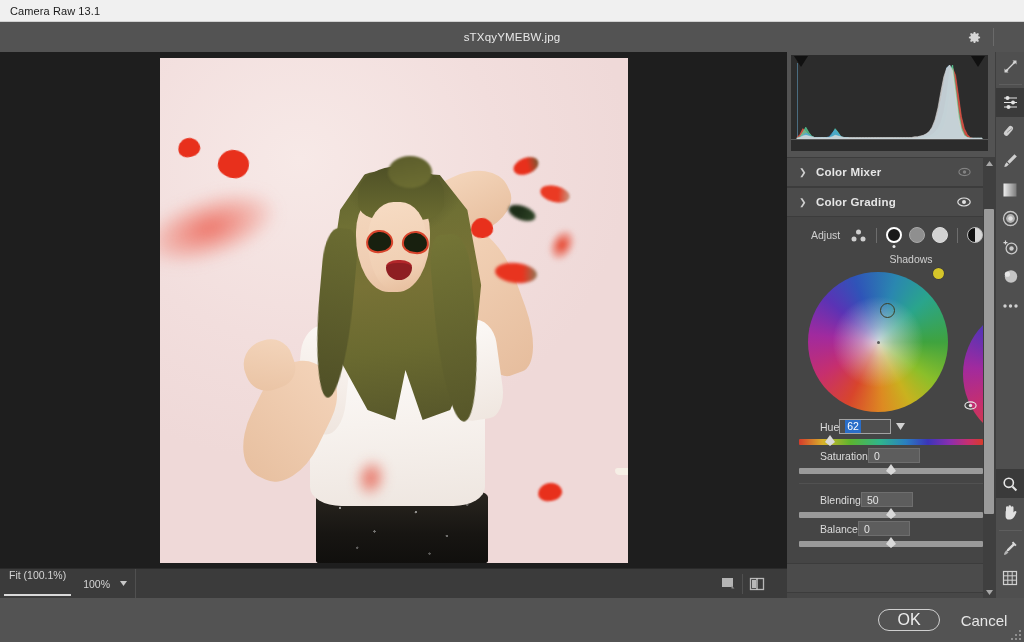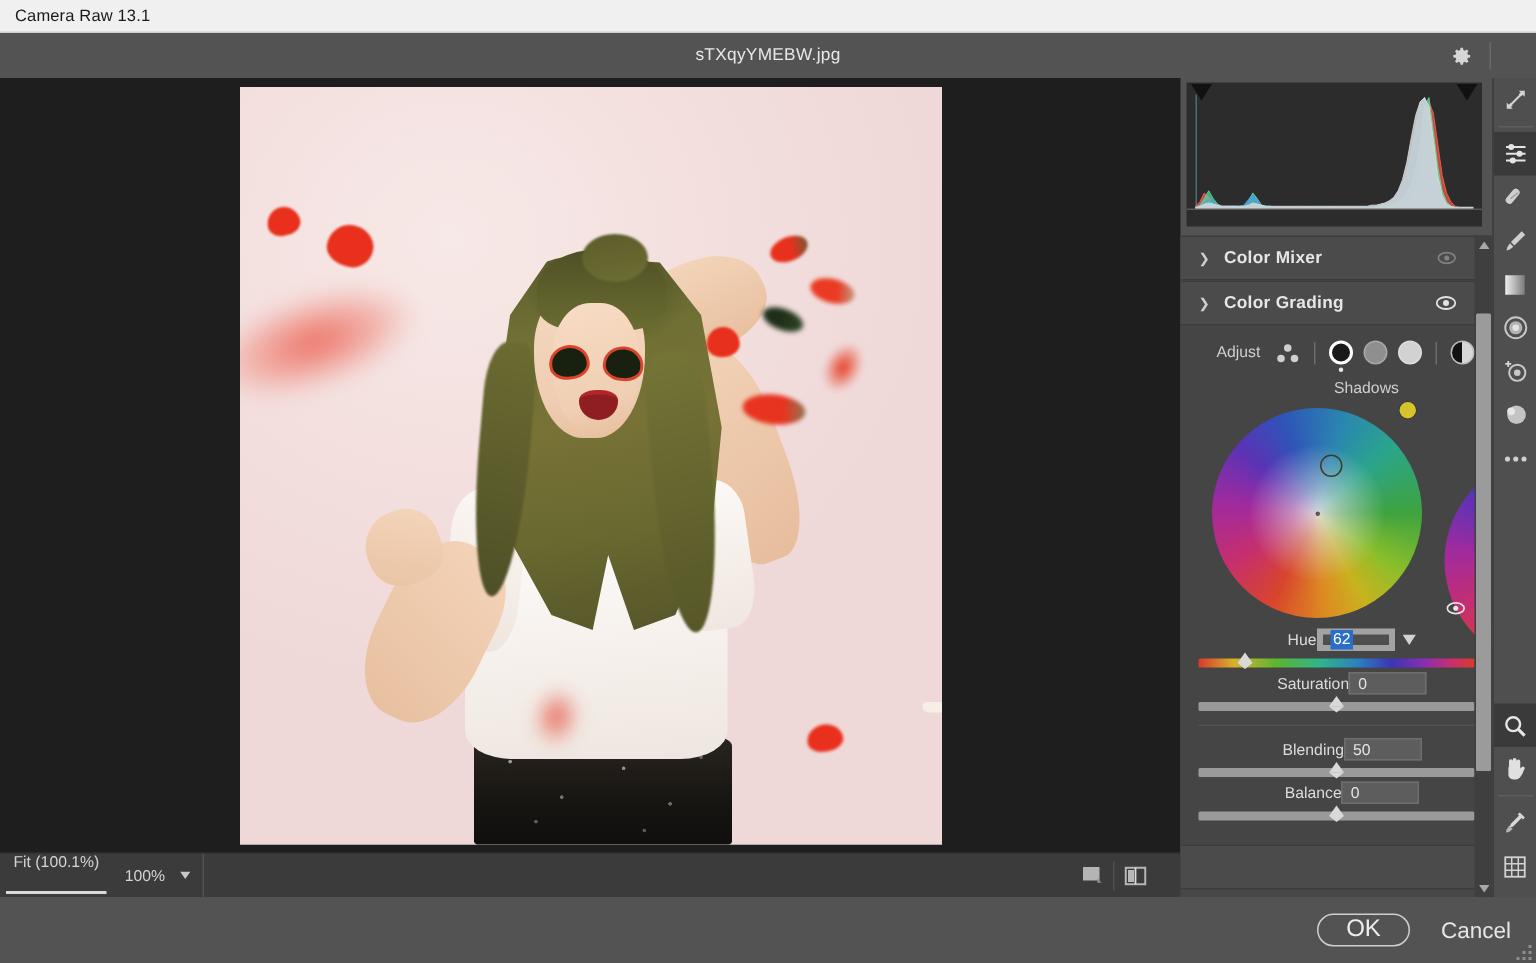--- a/index.html
+++ b/index.html
@@ -306,28 +306,28 @@
     position:absolute; left:176px; top:36px; width:140px; height:140px; border-radius:50%;
     background:conic-gradient(from 90deg,
         #3fa33f 0deg, #8bbf2a 35deg, #c9b21f 62deg, #dd8a22 86deg,
         #d8452c 116deg, #c62f6e 150deg, #a12a9e 186deg, #5a33b5 220deg,
         #2f54b8 250deg, #2a87b0 286deg, #2aa58c 318deg, #3fa33f 360deg);
   }
   .wheelEye { position:absolute; right:18px; bottom:6px; }
 
   
   .sl { padding:2px 12px 0 12px; }
-  .sl .top { display:flex; align-items:center; justify-content:center; height:17px;padding-left:21px; }
+  .sl .top { display:flex; align-items:center; justify-content:flex-start; height:17px;padding-left:21px; }
   .sl .nm { font-size:10.5px; color:#dcdcdc; }
   .sl .valbox {
     width:52px; height:15px; background:#5d5d5d; border:1px solid #6e6e6e;
     font-size:10.5px; color:#e4e4e4; display:flex; align-items:center; padding-left:5px;
   }
   .sl.hue .valrow { display:flex; align-items:center; gap:4px; }
-  .sl.hue .valbox { background:#4f4f4f; border:4px solid #a3a3a3; position:relative; }
+  .sl.hue .valbox { background:#4f4f4f; border:1px solid #a3a3a3; position:relative; }
   .sl.hue .valbox .sel {
     background:#2a6ec9; color:#fff; padding:0 2px; line-height:13px;
   }
   .caretbox { width:11px; display:flex; align-items:center; justify-content:center; }
   .track {
     position:relative; height:6px; margin-top:4px; border-radius:1px; background:#9a9a9a;
   }
   .track.huebar {
     background:linear-gradient(90deg,#d63b2b 0%,#d8b22b 13%,#5cb52f 28%,#2fb58c 44%,
       #2a7fc0 58%,#3b35b8 70%,#8b2eb0 82%,#c92f6e 92%,#d63b2b 100%);

